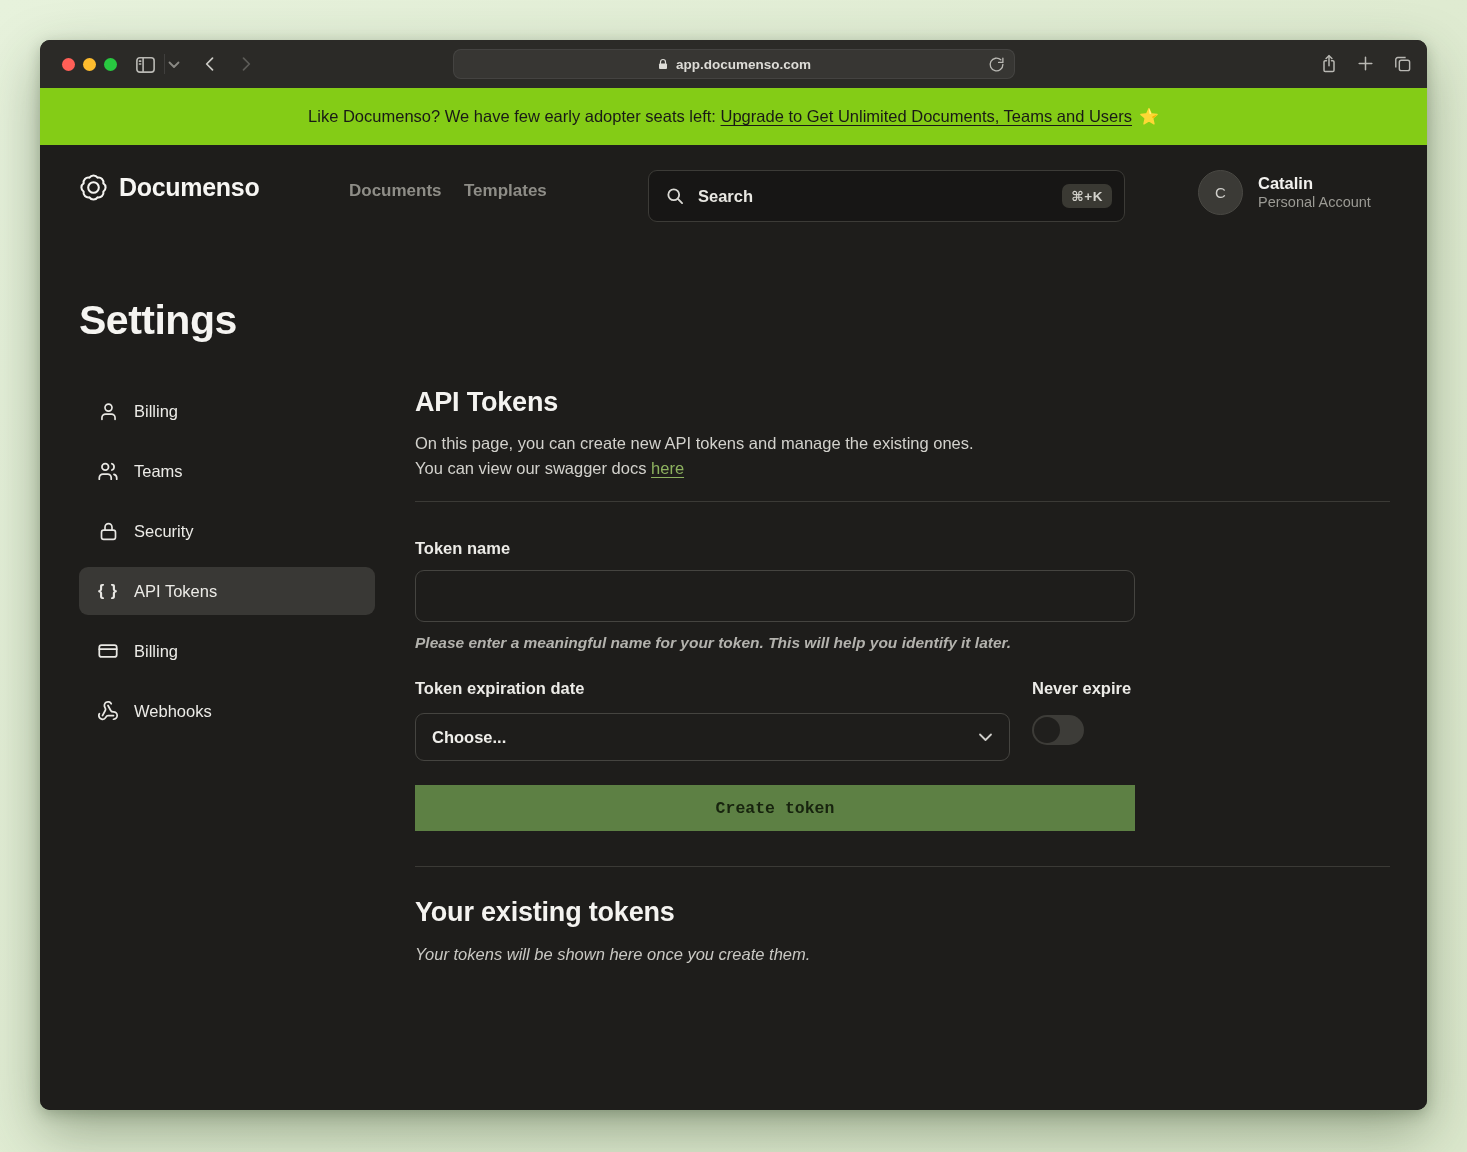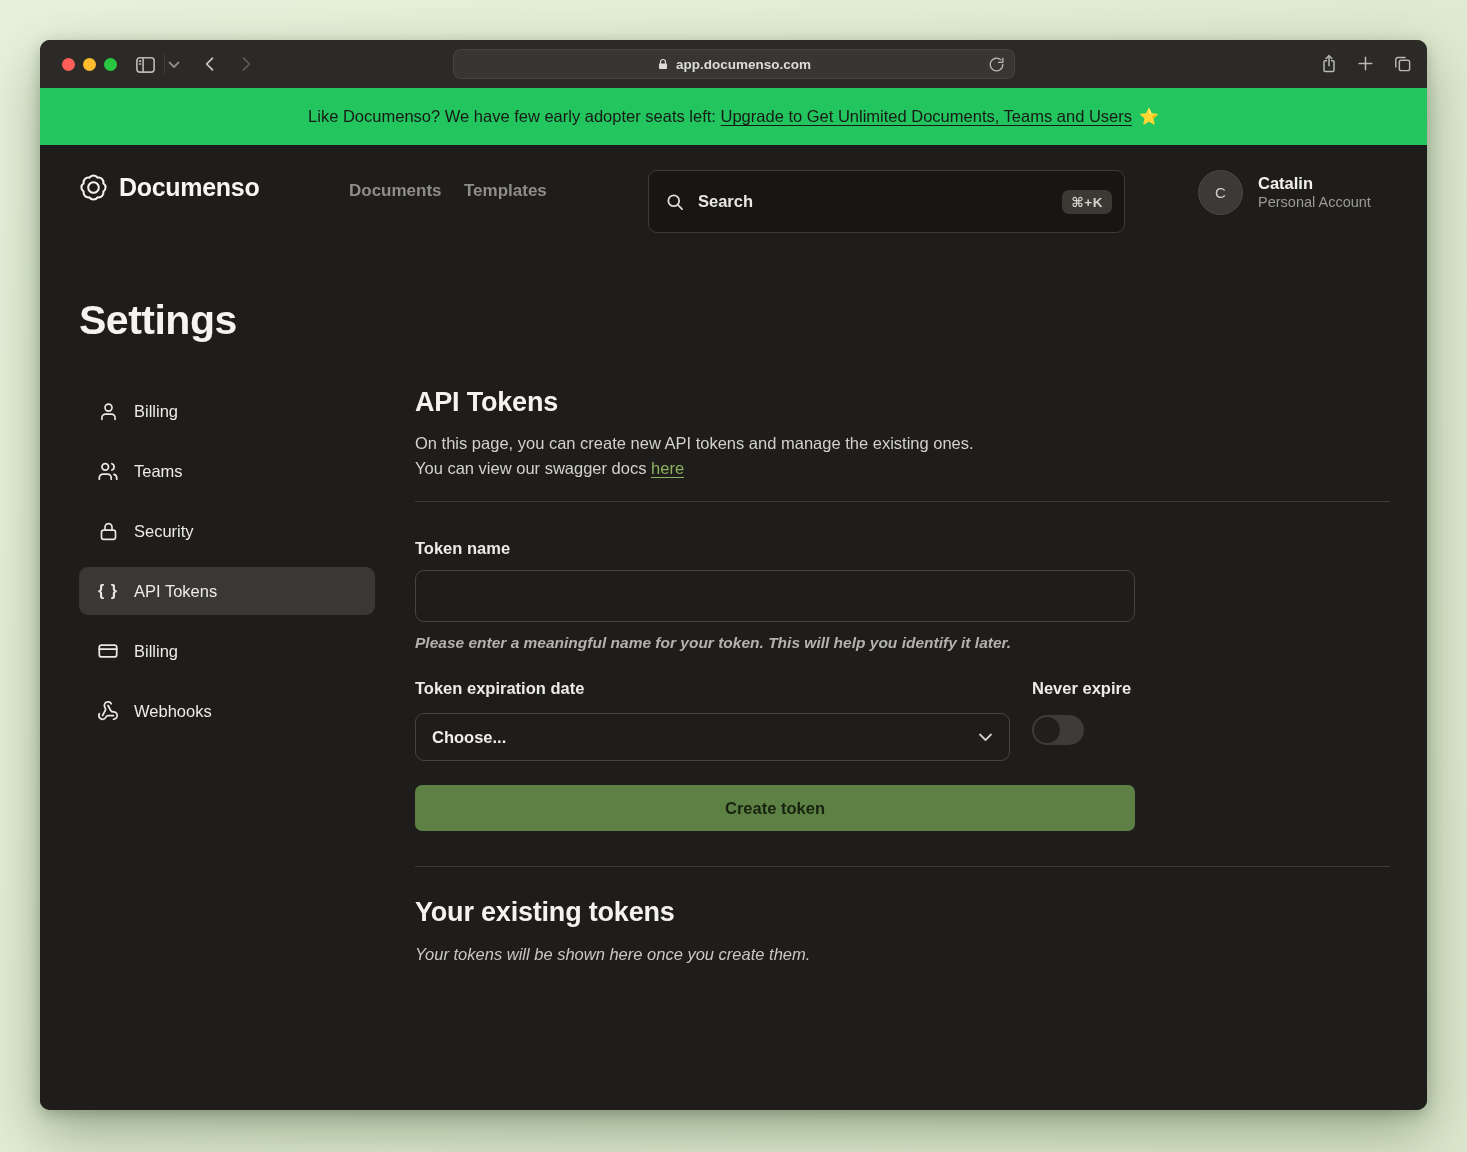--- a/index.html
+++ b/index.html
@@ -49,21 +49,21 @@
   
   .app { flex:1; background:#1e1d1b; color:#eceae6; position:relative; overflow:hidden; }
 
   .app-header { position:relative; height:97px; }
   .brand { position:absolute; left:39px; top:28px; display:flex; align-items:center; gap:11px;text-align:center; }
   .brand .logo { color:#f4f3f0; }
   .brand .name { font-size:25px; font-weight:700; letter-spacing:-.3px; color:#f7f6f3; }
   .nav-item { position:absolute; top:36px; font-size:17px; font-weight:600; color:#8e8d87; cursor:pointer; }
   .nav-documents { left:309px; } .nav-templates { left:424px; }
   .searchbox {
-    position:absolute; left:608px; top:25px; width:477px; height:63px;
+    position:absolute; left:608px; top:25px; width:477px; height:52px;
     background:rgba(0,0,0,.22); border:1px solid #3c3b37; border-radius:9px;
     display:flex; align-items:center; padding:0 12px 0 16px; cursor:text;
   }
   .searchbox .mag { color:#d9d8d3; margin-right:13px; }
   .searchbox .ph { font-size:16.5px; font-weight:600; color:#e8e7e2; flex:1; }
   .kbd {
     background:#3a3933; border-radius:7px; padding:4px 9px;
     font-size:13.5px; color:#d2d1cb; font-weight:600; letter-spacing:.5px;
   }
   .account { position:absolute; left:1158px; top:25px; display:flex; align-items:center; cursor:pointer; }
@@ -115,23 +115,23 @@
     display:flex; align-items:center; padding:0 16px; cursor:pointer;
   }
   .select .val { flex:1; font-size:16.5px; font-weight:600; color:#efeeea; }
   .select .chev { color:#cfceca; }
   .toggle {
     margin-top:17px; width:52px; height:30px; border-radius:15px; background:#3d3c38;
     position:relative; cursor:pointer;
   }
   .toggle .knob { position:absolute; left:2px; top:2px; width:26px; height:26px; border-radius:50%; background:#201f1d; }
   .create-btn {
-    margin-top:24px; width:100%; height:46px; border:none; border-radius:7px;
+    margin-top:24px; width:100%; height:46px; border:none; border-radius:0;
     font-size:16.5px; font-weight:600; color:#17230e; cursor:pointer;
-    font-family:Liberation Sans, sans-serif;
+    font-family:Liberation Mono, monospace;
   }
   .sec2-h { margin-top:30px; font-size:25px; font-weight:700; color:#f4f3f0; letter-spacing:-.2px; }
   .sec2-empty { margin-top:17px; font-size:16.5px; font-style:italic; color:#c9c8c3; }
 </style>
 </head>
 <body>
 
 <div class="window">
 
   <div class="toolbar">
@@ -193,21 +193,21 @@
         </svg>
     </span>
     <span class="tb-ic tb-tabs">
       <svg width="19" height="19" viewBox="0 0 24 24" fill="none" stroke="currentColor" stroke-width="1.8" stroke-linejoin="round">
           <rect x="8" y="8" width="13" height="13" rx="2.5"></rect>
           <path d="M16 4.5H6A2.5 2.5 0 0 0 3.5 7v10"></path>
         </svg>
     </span>
   </div>
 
-  <div class="banner" style="background-color: #22c55e;">
+  <div class="banner" style="background-color: #84cc16;">
     <span style="white-space:pre;">Like Documenso? We have few early adopter seats left: </span>
     <a>Upgrade to Get Unlimited Documents, Teams and Users</a>
     <span class="star">⭐</span>
   </div>
 
   <div class="app">
 
     <div class="app-header">
       <div class="brand">
         <span class="logo">

